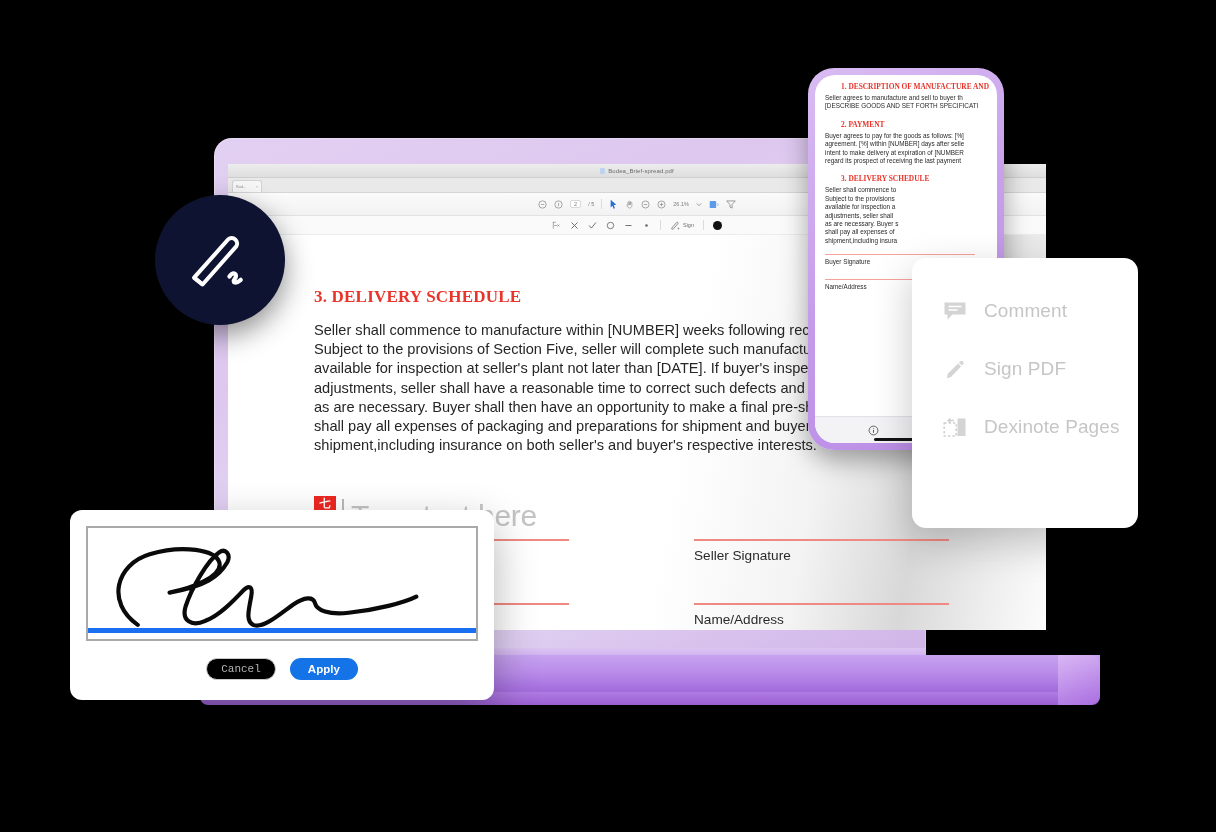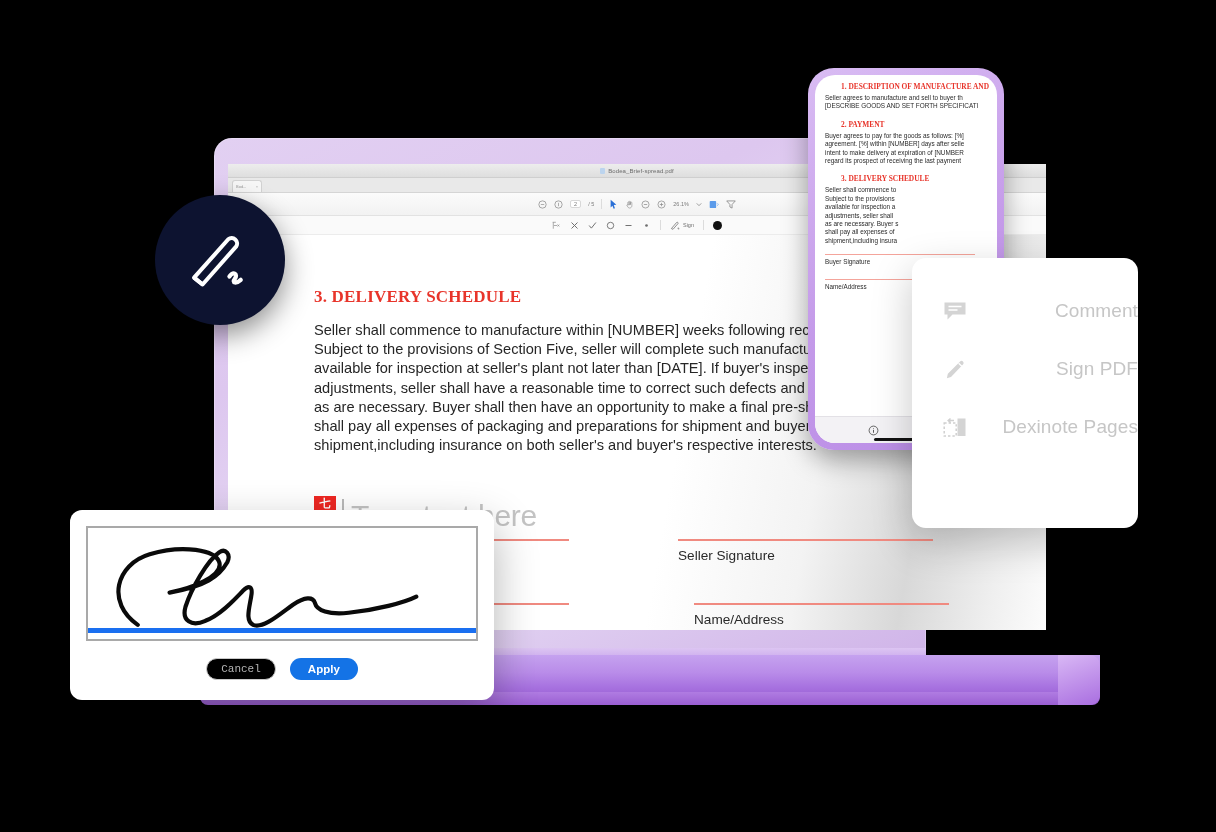--- a/index.html
+++ b/index.html
@@ -60,21 +60,21 @@
   .typebox{display:flex;align-items:center;height:46px;}
   .acro{width:22px;height:40px;background:#ee2722;position:relative;flex:0 0 auto;
     clip-path:polygon(0 0,100% 0,100% 84%,50% 100%,0 84%);display:flex;flex-direction:column;
     align-items:center;padding-top:3px;box-sizing:border-box;}
   .acro .g1{color:#fff;font-size:11px;font-weight:bold;line-height:10px;font-family:"DejaVu Sans",sans-serif;}
   .acro .g2{color:#fff;font-size:5px;line-height:6px;margin-top:3px;font-style:italic;}
   .caret{width:2px;height:34px;background:#b9b9b9;margin:0 7px 0 6px;}
   .phtext{font-size:30px;color:#c3c3c3;font-family:"Liberation Sans",sans-serif;letter-spacing:-.3px;}
   .redline{height:1.5px;background:#f08a80;width:100%;}
   .sublabel{font-size:13.6px;color:#2a2a2a;margin-top:7px;}
-  .sigright{position:absolute;left:364px;top:0;width:255px;}
+  .sigright{position:absolute;left:380px;top:0;width:255px;}
   .nameblock{position:absolute;left:380px;top:110px;width:255px;}
   .nameblock2{position:absolute;left:0px;top:110px;width:255px;}
 
   
   .phone{position:absolute;left:808px;top:68px;width:196px;height:382px;
     border-radius:26px;background:linear-gradient(150deg,#d9bcf3,#c49ae9 55%,#b98ce6);
     padding:7px;box-sizing:border-box;box-shadow:0 10px 26px rgba(0,0,0,.35);}
   .phone-scr{width:100%;height:100%;background:#fff;border-radius:20px;overflow:hidden;
     display:flex;flex-direction:column;}
   .ph-head{height:30px;background:#f7f7f9;display:flex;align-items:flex-end;
@@ -90,21 +90,21 @@
   .ph-lab{font-size:6.3px;color:#2a2a2a;margin-top:3px;}
   .ph-foot{height:26px;background:#f3f2f5;border-top:1px solid #e3e1e6;
     display:flex;align-items:center;justify-content:space-around;position:relative;padding:0 26px;}
   .ph-foot .fi{color:#3a3a3a;display:flex;align-items:center;}
   .ph-home{position:absolute;left:50%;transform:translateX(-50%);bottom:2px;width:64px;height:3px;
     background:#111;border-radius:2px;}
 
   
   .menu{position:absolute;left:912px;top:258px;width:226px;height:270px;background:#fff;
     border-radius:14px;box-shadow:0 14px 40px rgba(0,0,0,.22);padding:24px 0;box-sizing:border-box;}
-  .mi{display:flex;align-items:center;gap:16px;padding:0 0 0 30px;height:58px;justify-content:space-between;}
+  .mi{display:flex;align-items:center;gap:16px;padding:0 0 0 30px;height:58px;}
   .mi .mlab{font-size:19px;letter-spacing:.1px;}
   .mi.dim .mlab{color:#c6c6c6;}
   .mi.on .mlab{color:#1c1c1c;}
   .mi .mico{width:26px;display:flex;justify-content:center;align-items:center;}
 
   
   .sigdlg{position:absolute;left:70px;top:510px;width:424px;height:190px;background:#fff;
     border-radius:12px;box-shadow:0 16px 44px rgba(0,0,0,.3);padding:16px;box-sizing:border-box;}
   .canvas{position:relative;height:115px;border:2.5px solid #a9a9a9;background:#fff;box-sizing:border-box;}
   .blueline{position:absolute;left:0;right:0;bottom:6px;height:5px;background:#1a6ff0;}

